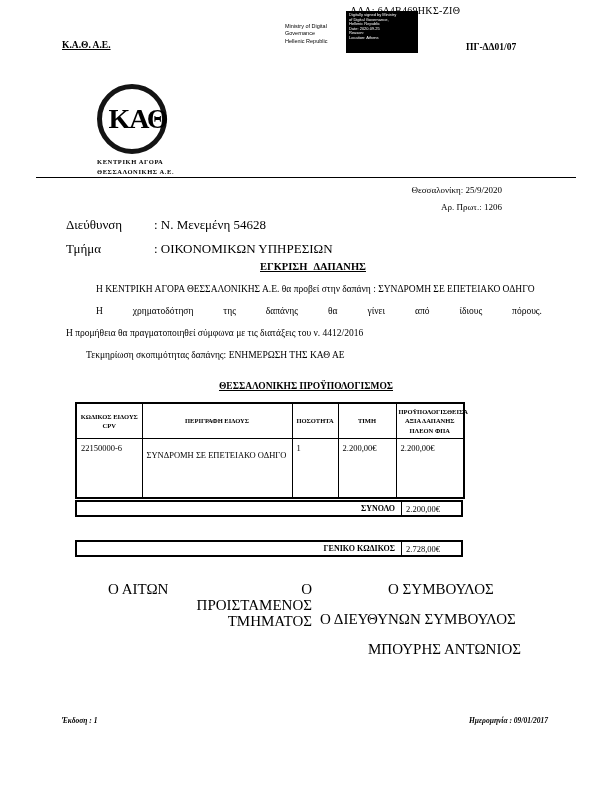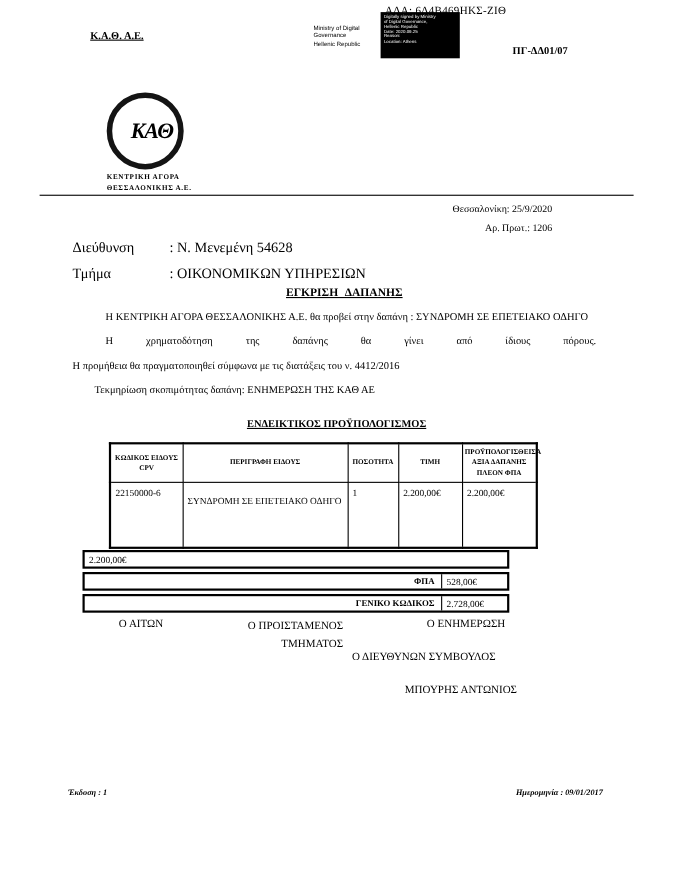--- a/index.html
+++ b/index.html
@@ -4,32 +4,32 @@
 <style>
   html,body { margin:0; padding:0; background:#9a9a9a; }
   .page {
     position:relative; width:612px; height:792px; margin:0 auto;
     background:#ffffff; color:#000;
     font-family:"Liberation Serif", serif; overflow:hidden;
   }
   .abs { position:absolute; }
 
   .ada { top:5px; left:350px; font-size:10px; letter-spacing:.3px; }
-  .org-abbr { top:28px; left:62px; font-size:9.5px; font-weight:bold; text-decoration:underline;margin-left:20px; }
+  .org-abbr { top:40px; left:62px; font-size:9.5px; font-weight:bold; text-decoration:underline; }
   .ministry { top:23px; left:285px; width:62px; font-size:5.5px; line-height:1.35;
               white-space:pre-line; font-family:"Liberation Sans", sans-serif; }
   .stamp { top:11px; left:346px; width:72px; height:42px; background:#000; color:#fff;
            font-size:4px; line-height:1.15; padding:2px 3px; box-sizing:border-box;
            overflow:hidden; font-family:"Liberation Sans", sans-serif; }
   .doc-code { top:42px; left:466px; font-size:9.5px; font-weight:bold; }
 
   .logo { top:84px; left:97px; width:130px; }
   .logo-circle { width:70px; height:70px; border:5px solid #141414; border-radius:50%;
                  display:flex; align-items:center; justify-content:center; box-sizing:border-box; }
-  .logo-mono { font-size:20px; font-weight:bold; font-style:italic; letter-spacing:-1px;padding-left:12px; }
+  .logo-mono { font-size:28px; font-weight:bold; letter-spacing:-1px;padding-left:12px; }
   .logo-caption { margin-top:3px; font-size:6.5px; font-weight:bold; letter-spacing:.6px;
                   line-height:1.5; white-space:pre-line; }
 
   .divider { top:177px; left:36px; width:540px; border-top:1px solid #000; height:0; }
 
   .date-block { top:182px; right:110px; text-align:right; font-size:9px; line-height:17px; }
 
   .addr-block { top:217px; left:66px; font-size:13px; }
   .addr-row { display:flex; margin-bottom:8px; }
   .addr-label { width:88px; }
@@ -40,35 +40,35 @@
   .body-text { top:278px; left:66px; width:476px; font-size:9.5px; line-height:22px; }
   .body-text p { margin:0; }
   .p1 { text-indent:30px; text-align:justify; }
   .p2 { text-indent:30px; text-align:justify; text-align-last:justify; }
   .p4 { text-indent:20px; }
 
   .budget-title { top:381px; left:0; right:0; text-align:center; font-size:9.5px;
                   font-weight:bold; text-decoration:underline; }
 
   .budget-table { position:absolute; top:402px; left:75px; width:388px;
-                  border-collapse:collapse; table-layout:fixed; border:2px solid #000;margin-left:24px; }
+                  border-collapse:collapse; table-layout:fixed; border:2px solid #000; }
   .budget-table th, .budget-table td { border:1px solid #000; }
   .budget-table th { font-size:6.5px; font-weight:bold; text-align:center;
                      padding:2px; height:30px; vertical-align:middle; line-height:1.4; }
   .budget-table td { font-size:8.5px; padding:4px 4px; height:50px; vertical-align:top; }
   .cell-desc { line-height:24px; }
 
   .total-box { left:75px; width:388px; height:17px; border:2px solid #000;
                box-sizing:border-box; display:flex; align-items:center; }
   .total-label { flex:0 0 318px; border-right:1px solid #000; align-self:stretch;
                  display:flex; align-items:center; justify-content:flex-end;
                  padding-right:6px; font-size:8px; font-weight:bold; }
   .total-value { flex:1; padding-left:4px; font-size:8.5px; }
 
-  .sig { position:absolute; font-size:10px; }
+  .sig { position:absolute; font-size:15px;margin-top:19px; }
   .sig-head { width:120px; text-align:right; white-space:pre-line; line-height:16px; }
 
   .footer-item { font-size:7.5px; font-weight:bold; font-style:italic; }
 </style>
 </head>
 <body>
 
 <div class="page">
 
   <div class="abs ada">ΑΔΑ: 6Δ4Β469ΗΚΣ-ΖΙΘ</div>
@@ -114,24 +114,24 @@
       <span>: ΟΙΚΟΝΟΜΙΚΩΝ ΥΠΗΡΕΣΙΩΝ</span>
     </div>
   </div>
 
   <div class="abs title">ΕΓΚΡΙΣΗ ΔΑΠΑΝΗΣ</div>
 
   <div class="abs body-text">
     <p class="p1">Η ΚΕΝΤΡΙΚΗ ΑΓΟΡΑ ΘΕΣΣΑΛΟΝΙΚΗΣ Α.Ε. θα προβεί στην δαπάνη : ΣΥΝΔΡΟΜΗ ΣΕ ΕΠΕΤΕΙΑΚΟ ΟΔΗΓΟ</p>
     <p class="p2">Η χρηματοδότηση της δαπάνης θα γίνει από ίδιους πόρους.</p>
     <p class="p3">Η προμήθεια θα πραγματοποιηθεί σύμφωνα με τις διατάξεις του ν. 4412/2016</p>
-    <p class="p4">Τεκμηρίωση σκοπιμότητας δαπάνη: ΕΝΗΜΕΡΩΣΗ ΤΗΣ ΚΑΘ ΑΕ</p>
+    <p class="p4">Τεκμηρίωση σκοπιμότητας δαπάνης: ΕΝΗΜΕΡΩΣΗ ΤΗΣ ΚΑΘ ΑΕ</p>
   </div>
 
-  <div class="abs budget-title">ΕΝΔΕΙΚΤΙΚΟΣ ΠΡΟΫΠΟΛΟΓΙΣΜΟΣ</div>
+  <div class="abs budget-title">ΘΕΣΣΑΛΟΝΙΚΗΣ ΠΡΟΫΠΟΛΟΓΙΣΜΟΣ</div>
 
   <table class="budget-table">
     <colgroup>
       <col style="width:66px">
         <col style="width:150px">
         <col style="width:46px">
         <col style="width:58px">
         <col style="width:68px">
     </colgroup>
     <thead>
@@ -148,34 +148,31 @@
         <td>22150000-6</td>
         <td class="cell-desc">ΣΥΝΔΡΟΜΗ ΣΕ ΕΠΕΤΕΙΑΚΟ ΟΔΗΓΟ</td>
         <td>1</td>
         <td>2.200,00€</td>
         <td>2.200,00€</td>
       </tr>
     </tbody>
   </table>
 
   <div class="abs total-box" style="top:500px;">
+    <div class="total-label">ΣΥΝΟΛΟ</div>
     <div class="total-value">2.200,00€</div>
-  </div>
-  <div class="abs total-box" style="top:520px;">
-    <div class="total-label">ΦΠΑ</div>
-    <div class="total-value">528,00€</div>
   </div>
   <div class="abs total-box" style="top:540px;">
     <div class="total-label">ΓΕΝΙΚΟ ΚΩΔΙΚΟΣ</div>
     <div class="total-value">2.728,00€</div>
   </div>
 
   <div class="sig" style="left:108px; top:562px;">Ο ΑΙΤΩΝ</div>
   <div class="sig sig-head" style="left:192px; top:562px;">Ο ΠΡΟΙΣΤΑΜΕΝΟΣ
 ΤΜΗΜΑΤΟΣ</div>
-  <div class="sig" style="left:388px; top:562px;">Ο ΕΝΗΜΕΡΩΣΗ</div>
+  <div class="sig" style="left:388px; top:562px;">Ο ΣΥΜΒΟΥΛΟΣ</div>
   <div class="sig" style="left:320px; top:592px;text-align:right;">Ο ΔΙΕΥΘΥΝΩΝ ΣΥΜΒΟΥΛΟΣ</div>
   <div class="sig" style="left:368px; top:622px;">ΜΠΟΥΡΗΣ ΑΝΤΩΝΙΟΣ</div>
 
   <div class="abs footer-item" style="left:62px; top:716px;">Έκδοση : 1</div>
   <div class="abs footer-item" style="right:64px; top:716px;">Ημερομηνία : 09/01/2017</div>
 
 </div>
 
 </body></html>

